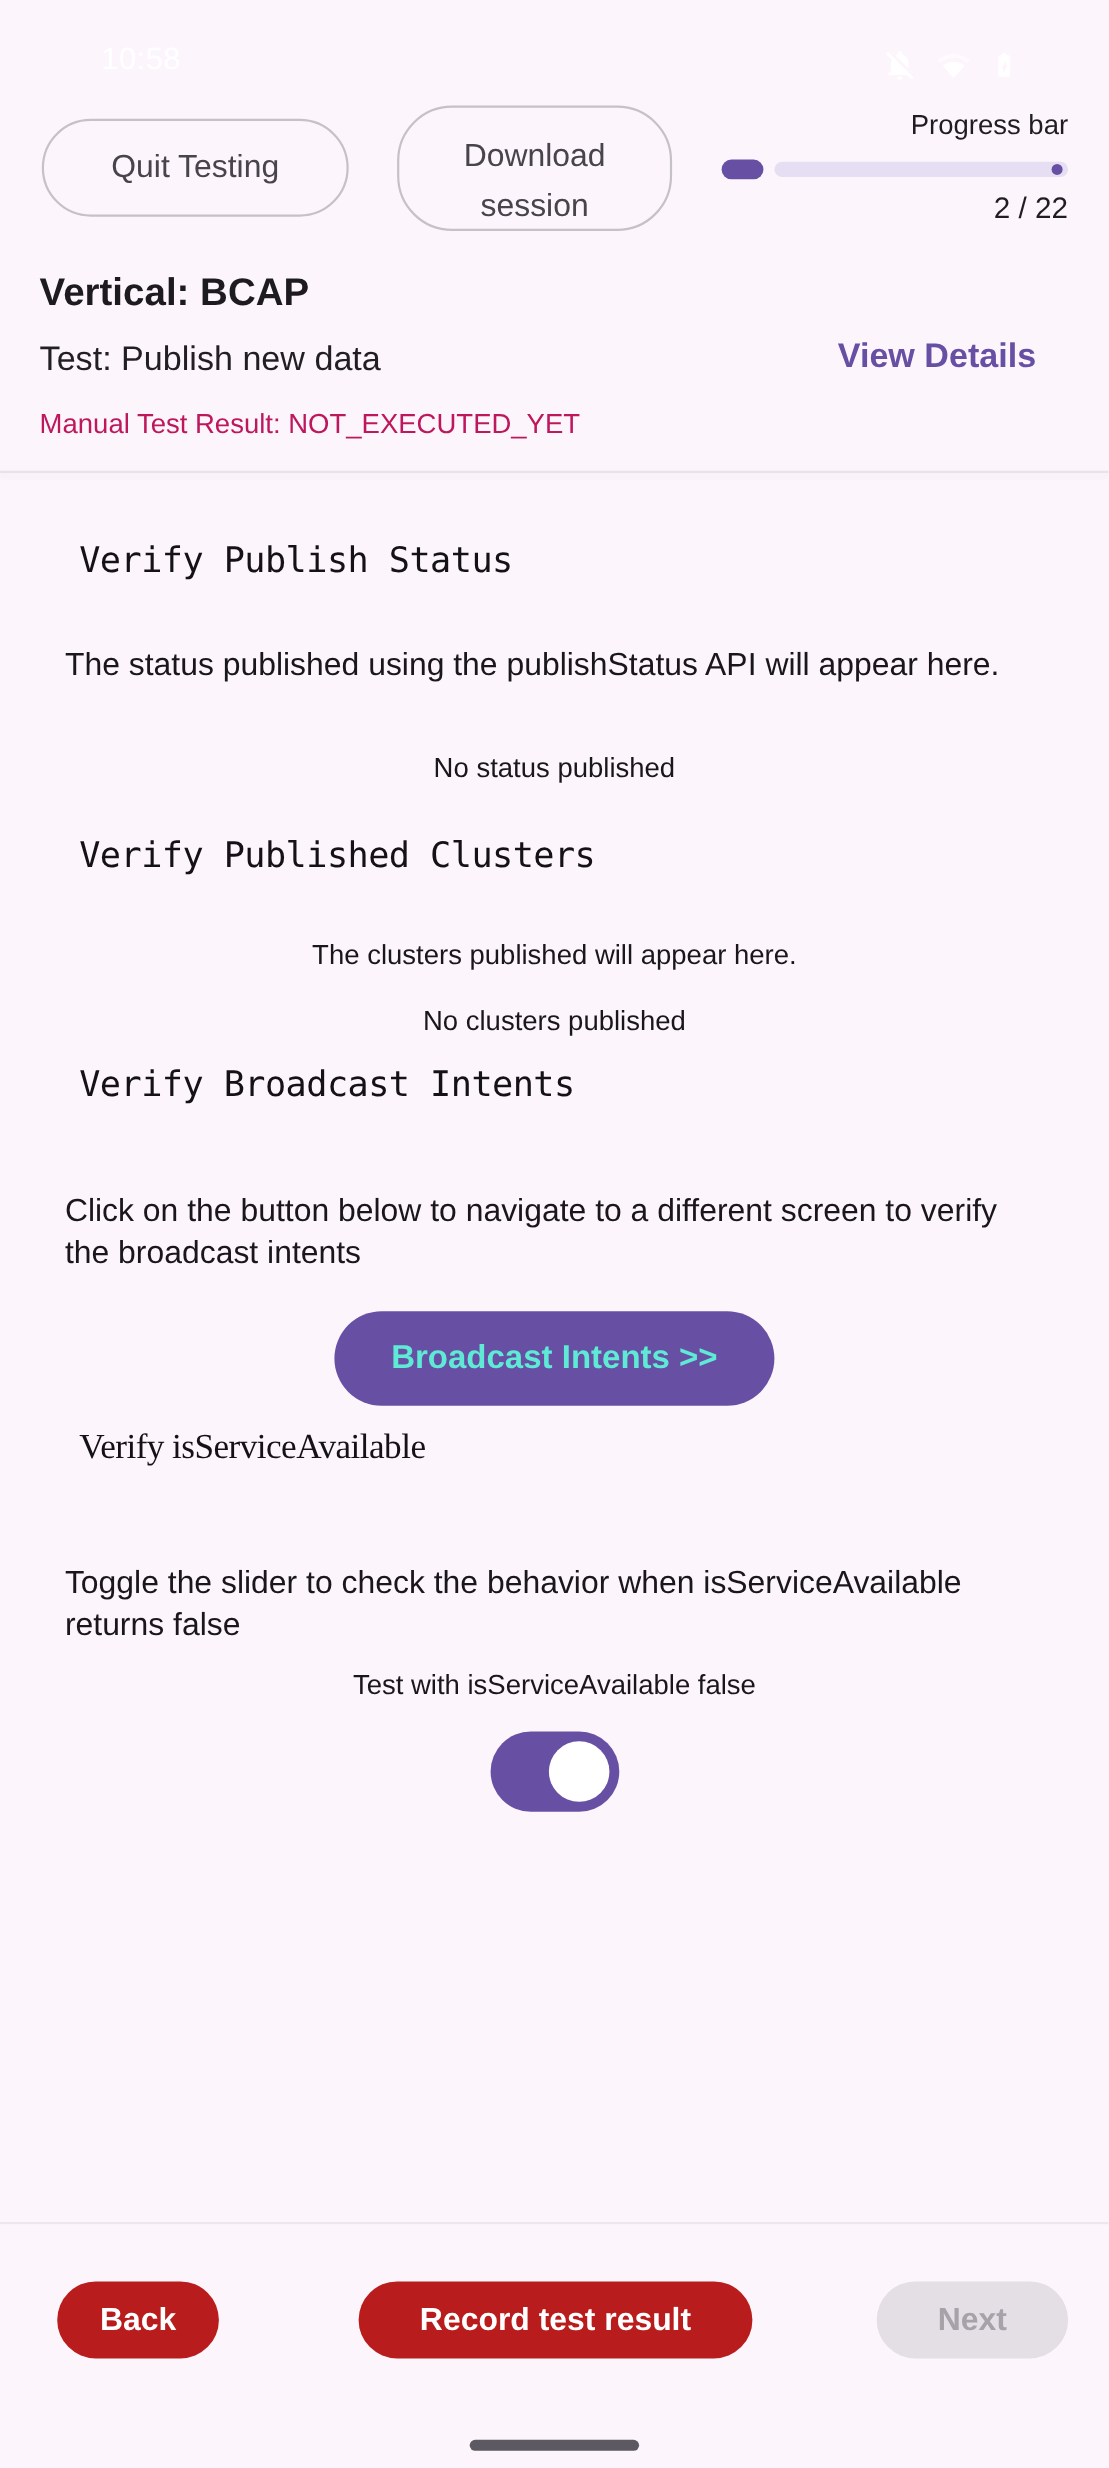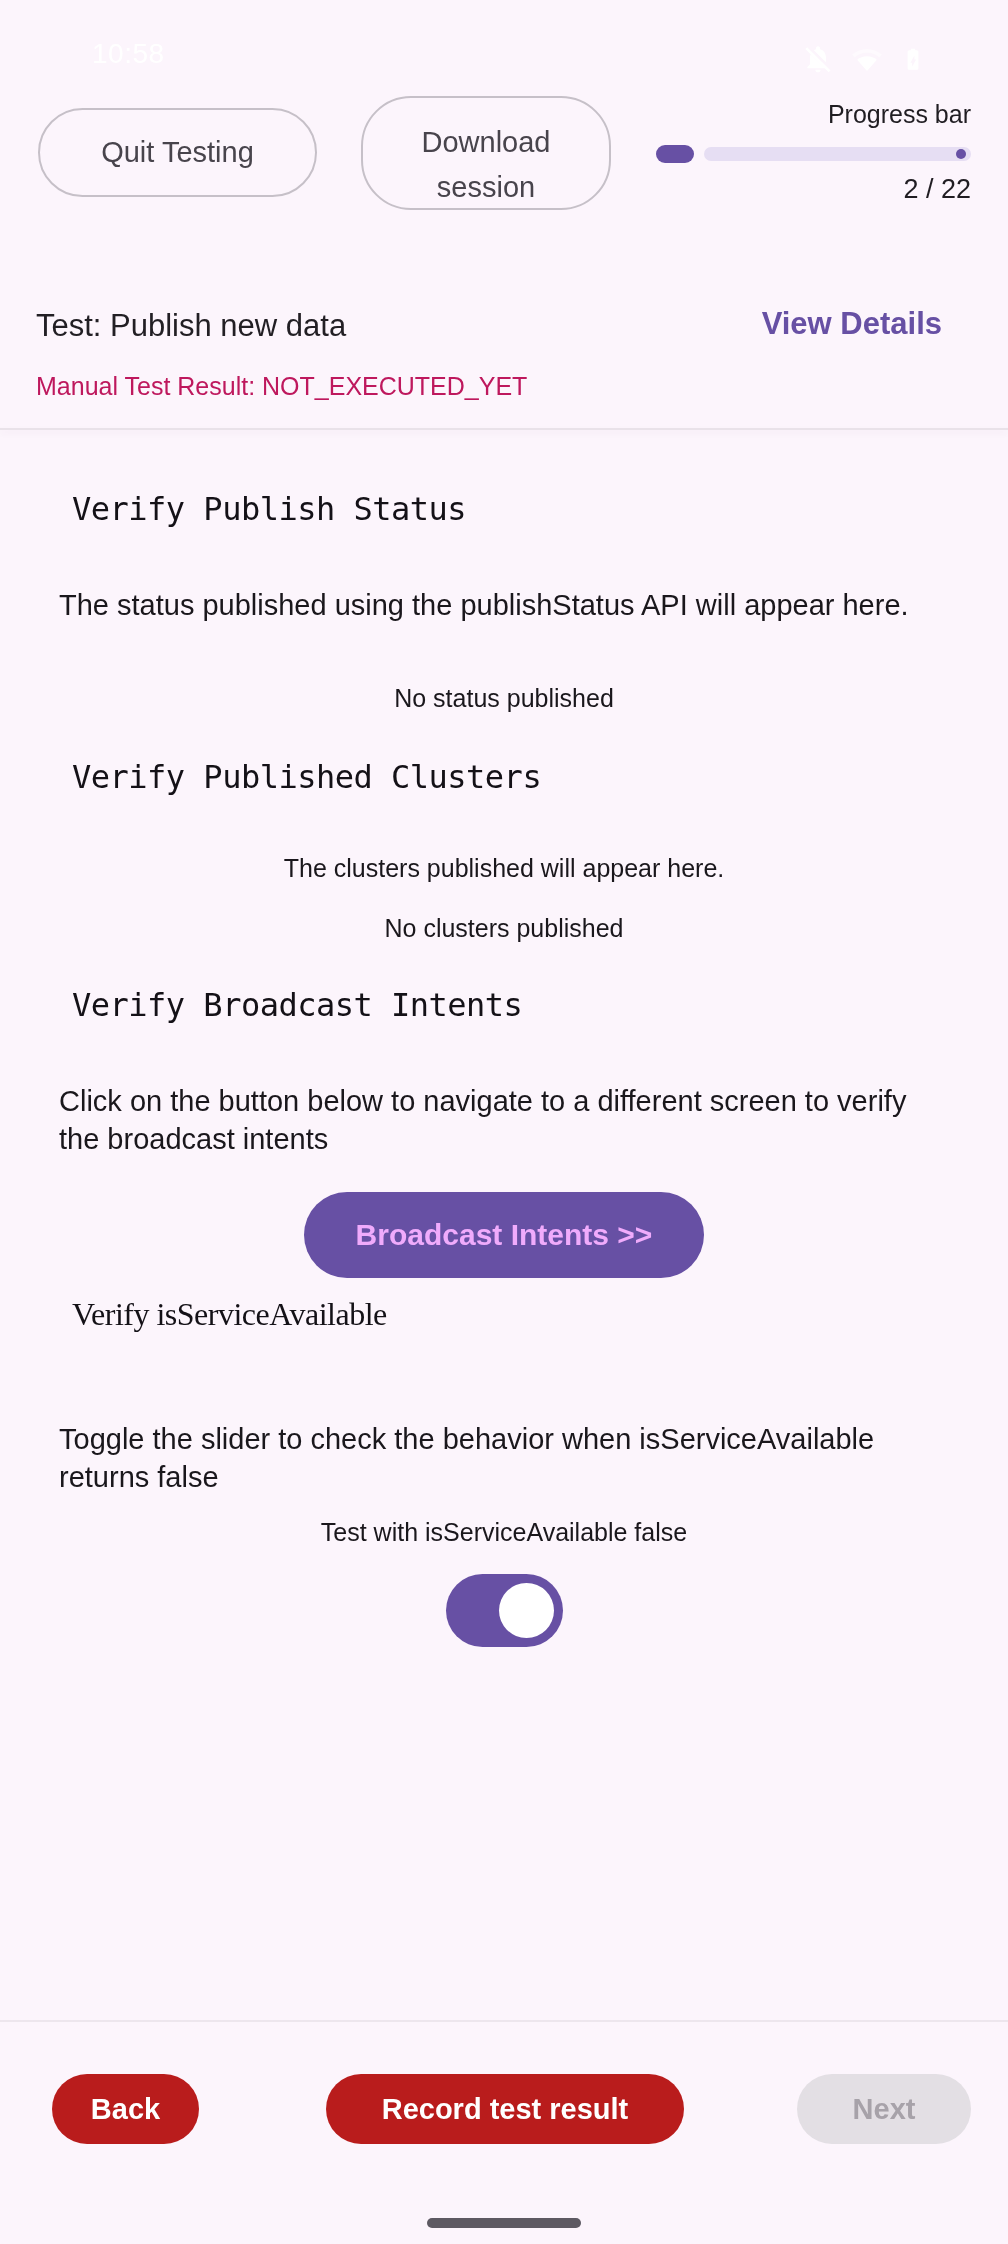--- a/index.html
+++ b/index.html
@@ -82,38 +82,38 @@
     box-shadow:0 3px 6px rgba(80,60,90,0.07);
   }
 
   
   .sec-title {
     position:absolute; left:72px;
     font-family:"DejaVu Sans Mono", monospace;
     font-size:32px; font-weight:500; color:#141117;
     letter-spacing:-0.5px; white-space:nowrap;
   }
-  .t1 { top:490px; } .t2 { top:758px; } .t3 { top:986px; } .t4 { top:1296px;font-family:Liberation Serif, serif; }
+  .t1 { top:490px; } .t2 { top:758px; } .t3 { top:966px; } .t4 { top:1296px;font-family:Liberation Serif, serif; }
 
   .body-text {
     position:absolute; left:59px; width:860px;
     font-size:29px; line-height:1.32; color:#1A171C;
   }
   .d1 { top:586px; } .d3 { top:1082px; } .d4 { top:1420px; }
 
   .center-text {
     position:absolute; left:0; width:1008px; text-align:center;
     font-size:25px; color:#1A171C;
   }
   .c1 { top:684px; } .c2a { top:854px; } .c2b { top:914px; } .c4 { top:1518px; }
 
   .broadcast-btn {
     position:absolute; left:304px; top:1192px; width:400px; height:86px;
     background:#6750A4; border:none; border-radius:43px;
-    color:#f0abfc; font-size:30px; font-weight:700; font-family:inherit;
+    color:#5eead4; font-size:30px; font-weight:700; font-family:inherit;
     display:flex; align-items:center; justify-content:center; cursor:pointer;
   }
 
   .switch {
     position:absolute; left:446px; top:1574px; width:117px; height:73px;
     background:#6750A4; border-radius:37px; cursor:pointer;
   }
   .switch-thumb {
     position:absolute; right:9px; top:9px; width:55px; height:55px;
     background:#FFFFFF; border-radius:50%;
@@ -177,20 +177,21 @@
 
   <div class="progress-label">Progress bar</div>
   <div class="progress-row">
     <div class="progress-fill"></div>
     <div class="progress-track">
       <div class="progress-dot"></div>
     </div>
   </div>
   <div class="progress-count">2 / 22</div>
 
+  <div class="header-vertical">Vertical: BCAP</div>
   <div class="header-test">Test: Publish new data</div>
   <div class="view-details">View Details</div>
   <div class="header-manual">Manual Test Result: NOT_EXECUTED_YET</div>
   <div class="header-divider"></div>
 
   <div class="sec-title t1">Verify Publish Status</div>
   <div class="body-text d1">The status published using the publishStatus API will appear here.</div>
   <div class="center-text c1">No status published</div>
 
   <div class="sec-title t2">Verify Published Clusters</div>

